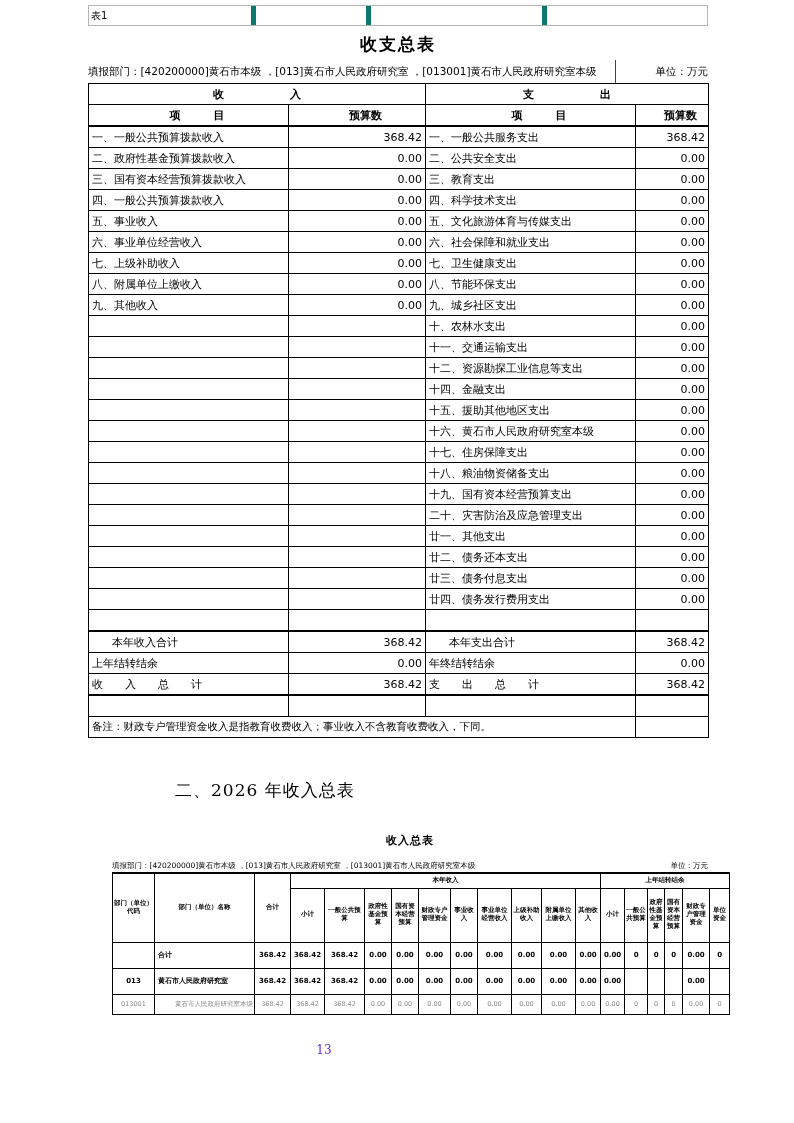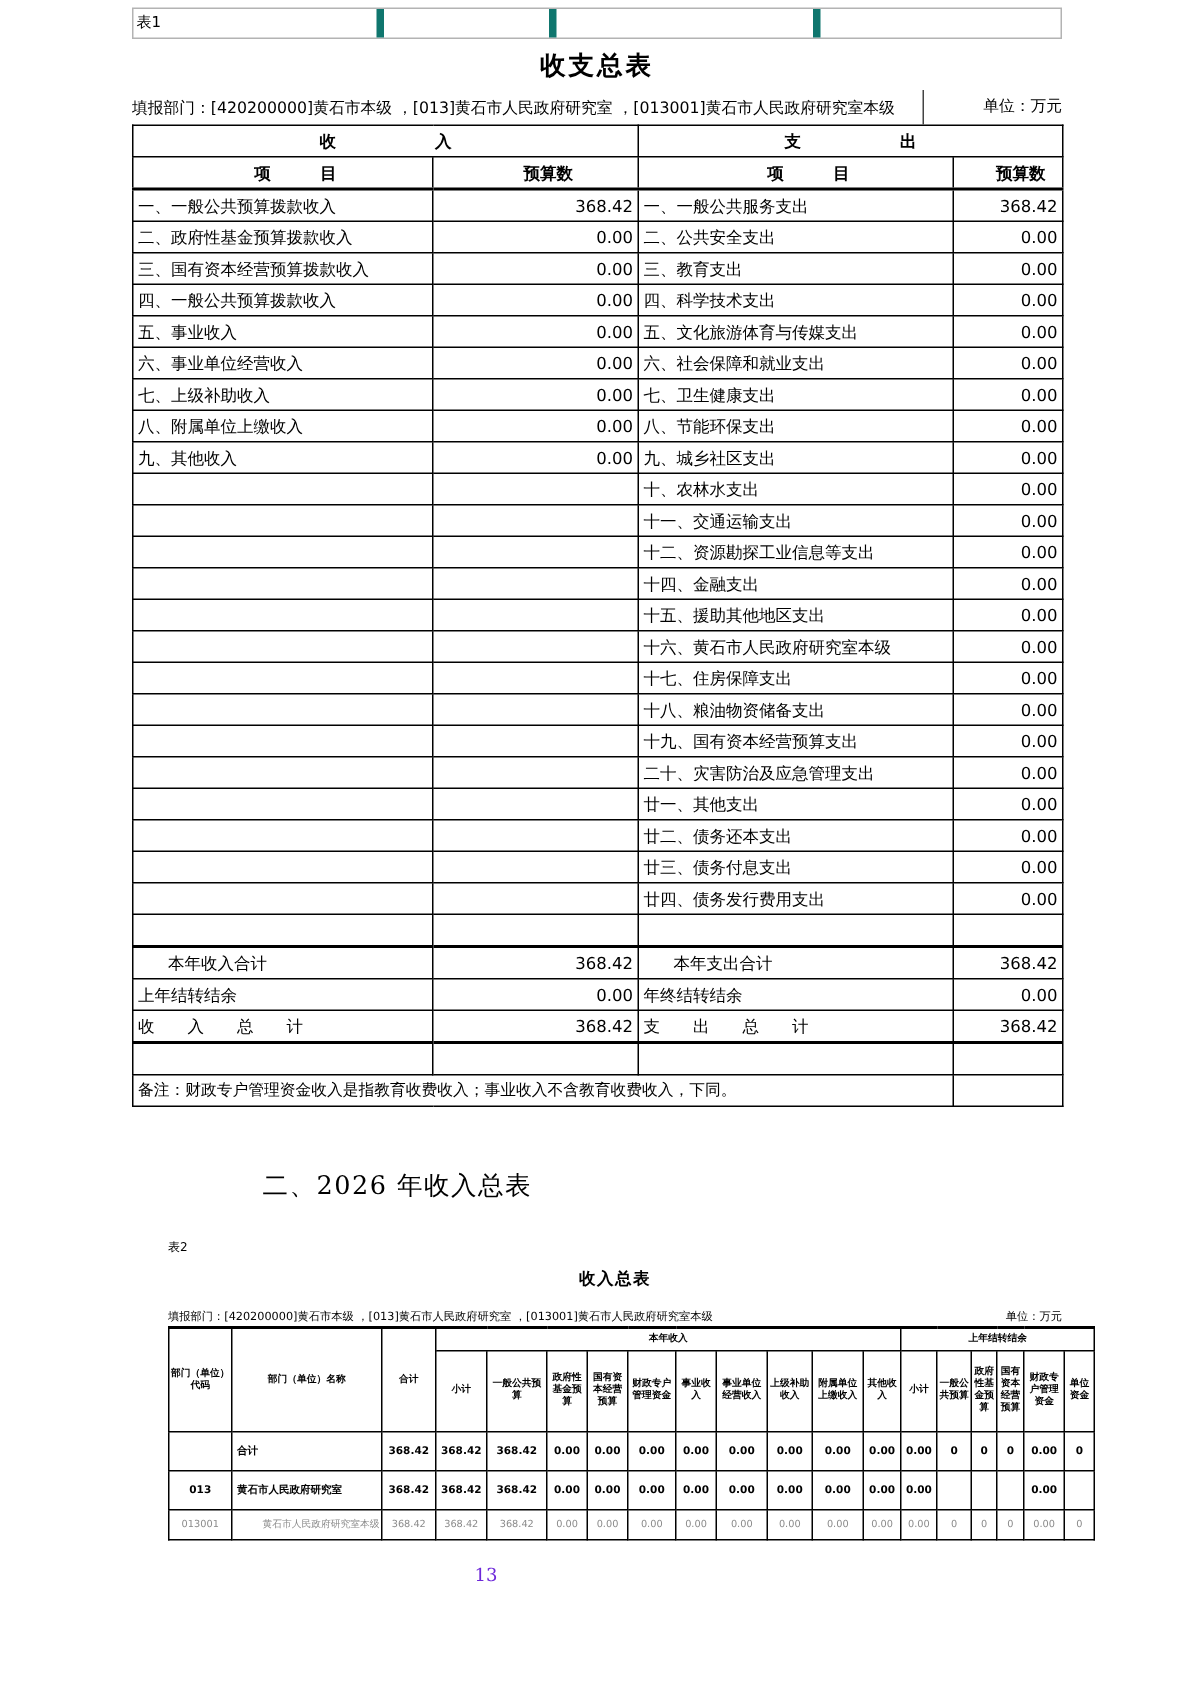--- a/index.html
+++ b/index.html
@@ -258,21 +258,20 @@
         <td colspan="3" class="note-cell">备注：财政专户管理资金收入是指教育收费收入；事业收入不含教育收费收入，下同。</td>
         <td></td>
       </tr>
     </tbody>
   </table>
 </div>
 
 <div class="section-heading">二、2026 年收入总表</div>
 
 <div class="t2-wrap">
-  <div class="t2-label">表2</div>
   <div class="t2-title">收入总表</div>
   <div class="t2-dept">
     <span>填报部门：[420200000]黄石市本级 ，[013]黄石市人民政府研究室 ，[013001]黄石市人民政府研究室本级</span>
     <span>单位：万元</span>
   </div>
   <table class="t2-table">
     <colgroup>
       <col style="width:42px">
         <col style="width:100px">
         <col style="width:36px">

